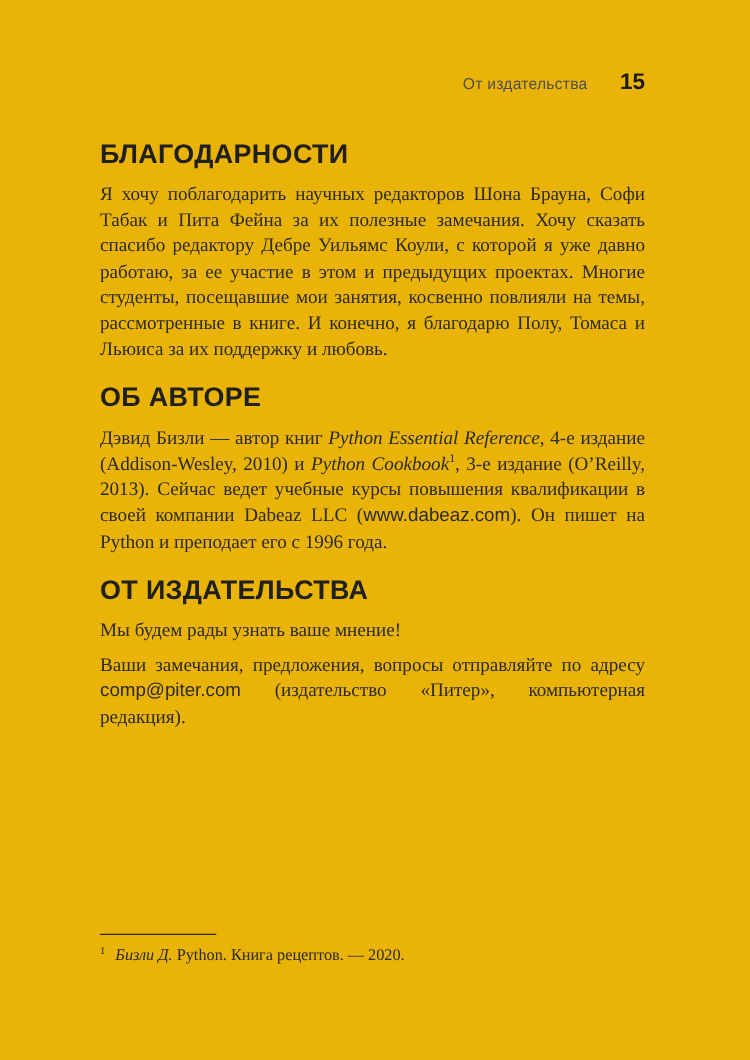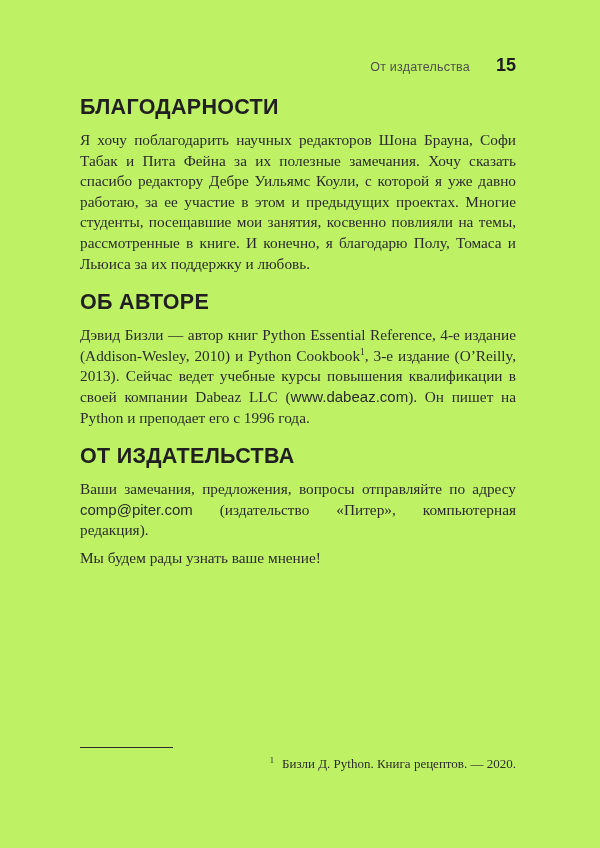--- a/index.html
+++ b/index.html
@@ -4,21 +4,21 @@
 <style>
   html, body {
     margin: 0;
     padding: 0;
     background: #ffffff;
   }
   .page {
     position: relative;
     width: 600px;
     height: 848px;
-    background: #bef264;
+    background: #eab308;
     overflow: hidden;
     font-family: "Liberation Serif", serif;
     color: #2b2b2b;
   }
   
   .running-header {
     position: absolute;
     top: 55px;
     left: 80px;
     width: 436px;
@@ -47,31 +47,31 @@
   }
   .section:not(:first-child) {
     margin-top: 16px;
   }
   .section-heading {
     font-family: "Liberation Sans", sans-serif;
     font-size: 21.5px;
     font-weight: 700;
     letter-spacing: 0.3px;
     color: #202020;
-    margin: 0 0 10px 0;
+    margin: 16px 0 10px 0;
   }
   .body-text {
     margin: 0 0 7px 0;
     text-align: justify;
     font-size: 15.3px;
     line-height: 20.6px;
     color: #2b2b2b;
   }
   .b { font-weight: normal; }
-  .i { }
+  .i { font-style: italic; }
   .sans {
     font-family: "Liberation Sans", sans-serif;
     font-size: 15px;
   }
   .sup {
     font-size: 9.5px;
     vertical-align: super;
     line-height: 0;
   }
   
@@ -85,21 +85,20 @@
     width: 93px;
     height: 1px;
     background: #2b2b2b;
     margin: 0 0 7px 0;
   }
   .footnote-text {
     margin: 0;
     font-size: 13px;
     line-height: 17px;
     color: #2b2b2b;
-    text-align: right;
   }
   .fn-marker {
     font-size: 8.5px;
     vertical-align: super;
     line-height: 0;
     margin-right: 8px;
   }
 </style>
 </head>
 <body>
@@ -118,22 +117,22 @@
       <p class="body-text"><span>Я хочу поблагодарить научных редакторов Шона Брауна, Софи Табак и Пита Фейна за их полезные замечания. Хочу сказать спасибо редактору Дебре Уильямс Коули, с которой я уже давно работаю, за ее участие в этом и предыдущих проектах. Многие студенты, посещавшие мои занятия, косвенно повлияли на темы, рассмотренные в книге. И конечно, я благодарю Полу, Томаса и Льюиса за их поддержку и любовь.</span></p>
     </section>
 
     <section class="section">
       <h1 class="section-heading">ОБ АВТОРЕ</h1>
       <p class="body-text"><span class="b">Дэвид Бизли</span><span> — автор книг </span><span class="i">Python Essential Reference</span><span>, 4-е издание (Addison-Wesley, 2010) и </span><span class="i">Python Cookbook</span><span class="sup">1</span><span>, 3-е издание (O’Reilly, 2013). Сейчас ведет учебные курсы повышения квалификации в своей компании Dabeaz LLC (</span><span class="sans">www.dabeaz.com</span><span>). Он пишет на Python и преподает его с 1996 года.</span></p>
     </section>
 
     <section class="section">
       <h1 class="section-heading">ОТ ИЗДАТЕЛЬСТВА</h1>
+      <p class="body-text"><span>Мы будем рады узнать ваше мнение!</span></p>
       <p class="body-text"><span>Ваши замечания, предложения, вопросы отправляйте по адресу </span><span class="sans">comp@piter.com</span><span> (издательство «Питер», компьютерная редакция).</span></p>
-      <p class="body-text"><span>Мы будем рады узнать ваше мнение!</span></p>
     </section>
 
   </main>
 
   <footer class="footnote">
     <div class="footnote-rule"></div>
     <p class="footnote-text"><span class="fn-marker">1</span><span class="i">Бизли Д.</span><span> Python. Книга рецептов. — 2020.</span></p>
   </footer>
 
 </div>

